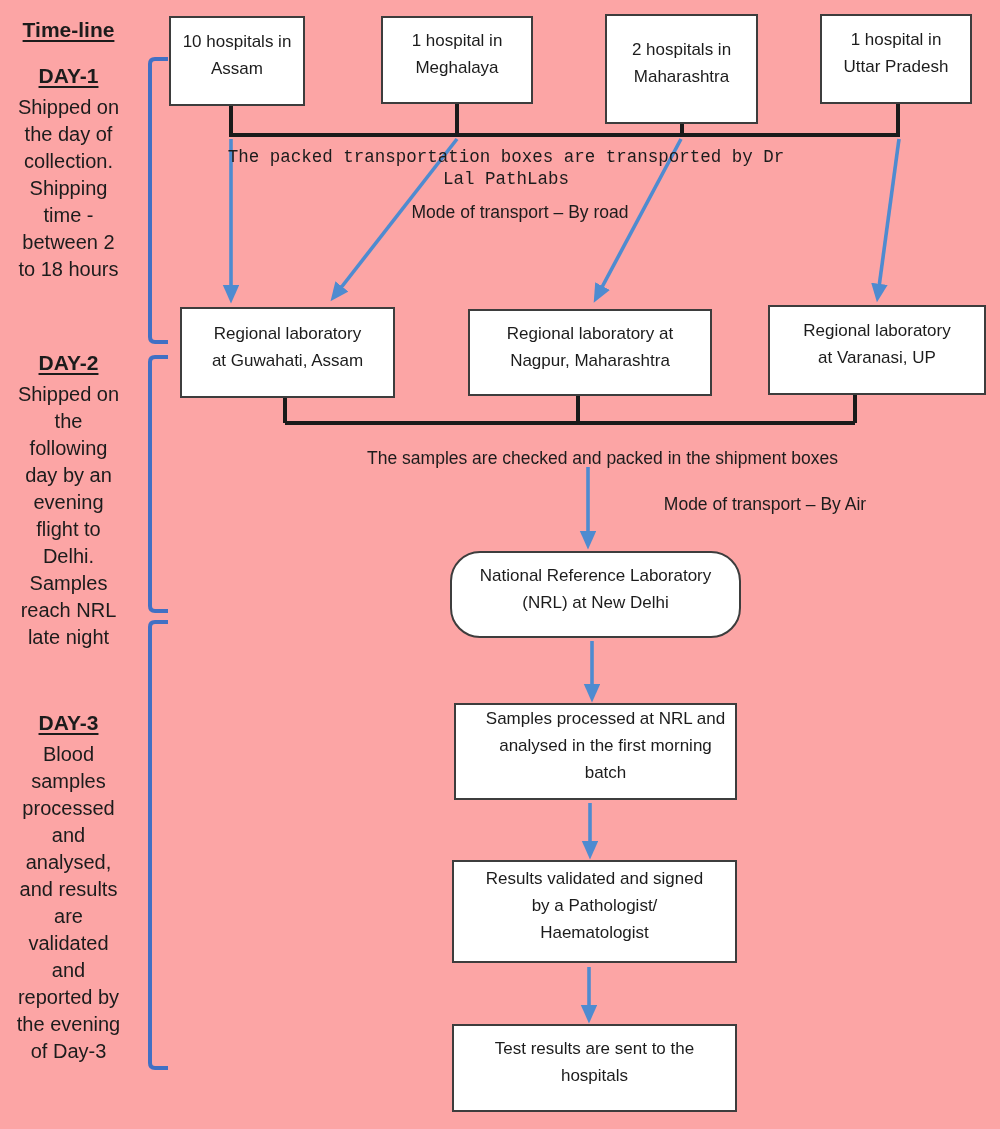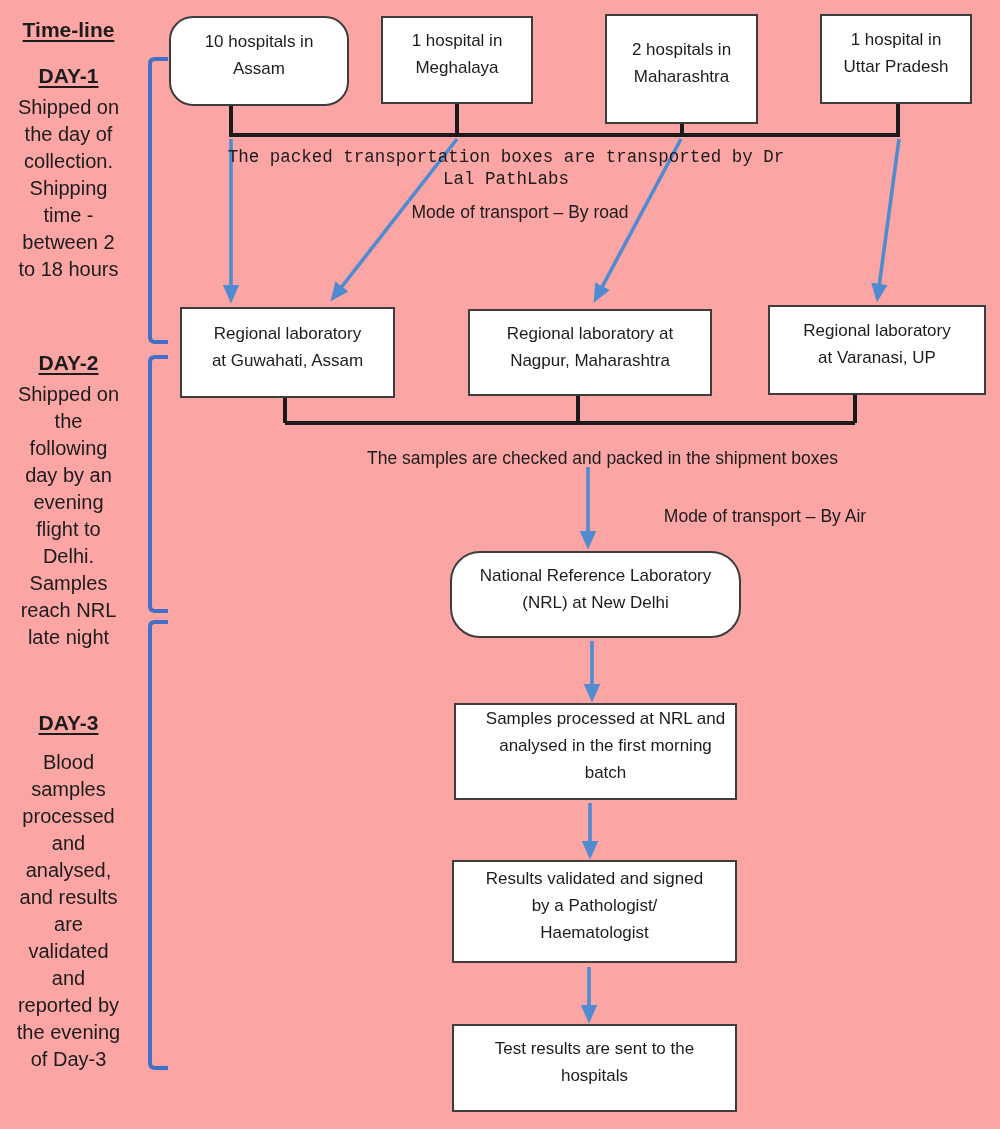--- a/index.html
+++ b/index.html
@@ -88,47 +88,47 @@
 following
 day by an
 evening
 flight to
 Delhi.
 Samples
 reach NRL
 late night</div>
 
     <div class="sb-head" style="top:711px;">DAY-3</div>
-    <div class="sb-desc" style="top:741px;margin-top:8px;">Blood
+    <div class="sb-desc" style="top:741px;">Blood
 samples
 processed
 and
 analysed,
 and results
 are
 validated
 and
 reported by
 the evening
 of Day-3</div>
   </aside>
 
-  <div class="box" style="left:169px; top:16px; width:180px; height:90px;border-radius:24px;">10 hospitals in
+  <div class="box" style="left:169px; top:16px; width:136px; height:90px;">10 hospitals in
 Assam</div>
   <div class="box" style="left:381px; top:16px; width:152px; height:88px;">1 hospital in
 Meghalaya</div>
   <div class="box" style="left:605px; top:14px; width:153px; height:110px;">2 hospitals in
 Maharashtra</div>
   <div class="box" style="left:820px; top:14px; width:152px; height:90px;">1 hospital in
 Uttar Pradesh</div>
 
   <div class="note" style="left:216px; top:146px; width:580px;font-family:Liberation Mono, monospace;">The packed transportation boxes are transported by Dr Lal PathLabs</div>
   <div class="note" style="left:365px; top:201px; width:310px;">Mode of transport – By road</div>
   <div class="note" style="left:330px; top:447px; width:545px;">The samples are checked and packed in the shipment boxes</div>
-  <div class="note" style="left:630px; top:493px; width:270px;margin-top:12px;">Mode of transport – By Air</div>
+  <div class="note" style="left:630px; top:493px; width:270px;">Mode of transport – By Air</div>
 
   <div class="box" style="left:180px; top:307px; width:215px; height:91px;">Regional laboratory
 at Guwahati, Assam</div>
   <div class="box" style="left:468px; top:309px; width:244px; height:87px;">Regional laboratory at
 Nagpur, Maharashtra</div>
   <div class="box" style="left:768px; top:305px; width:218px; height:90px;">Regional laboratory
 at Varanasi, UP</div>
 
   <div class="box" style="left:450px; top:551px; width:291px; height:87px;border-radius:30px;">National Reference Laboratory
 (NRL) at New Delhi</div>

